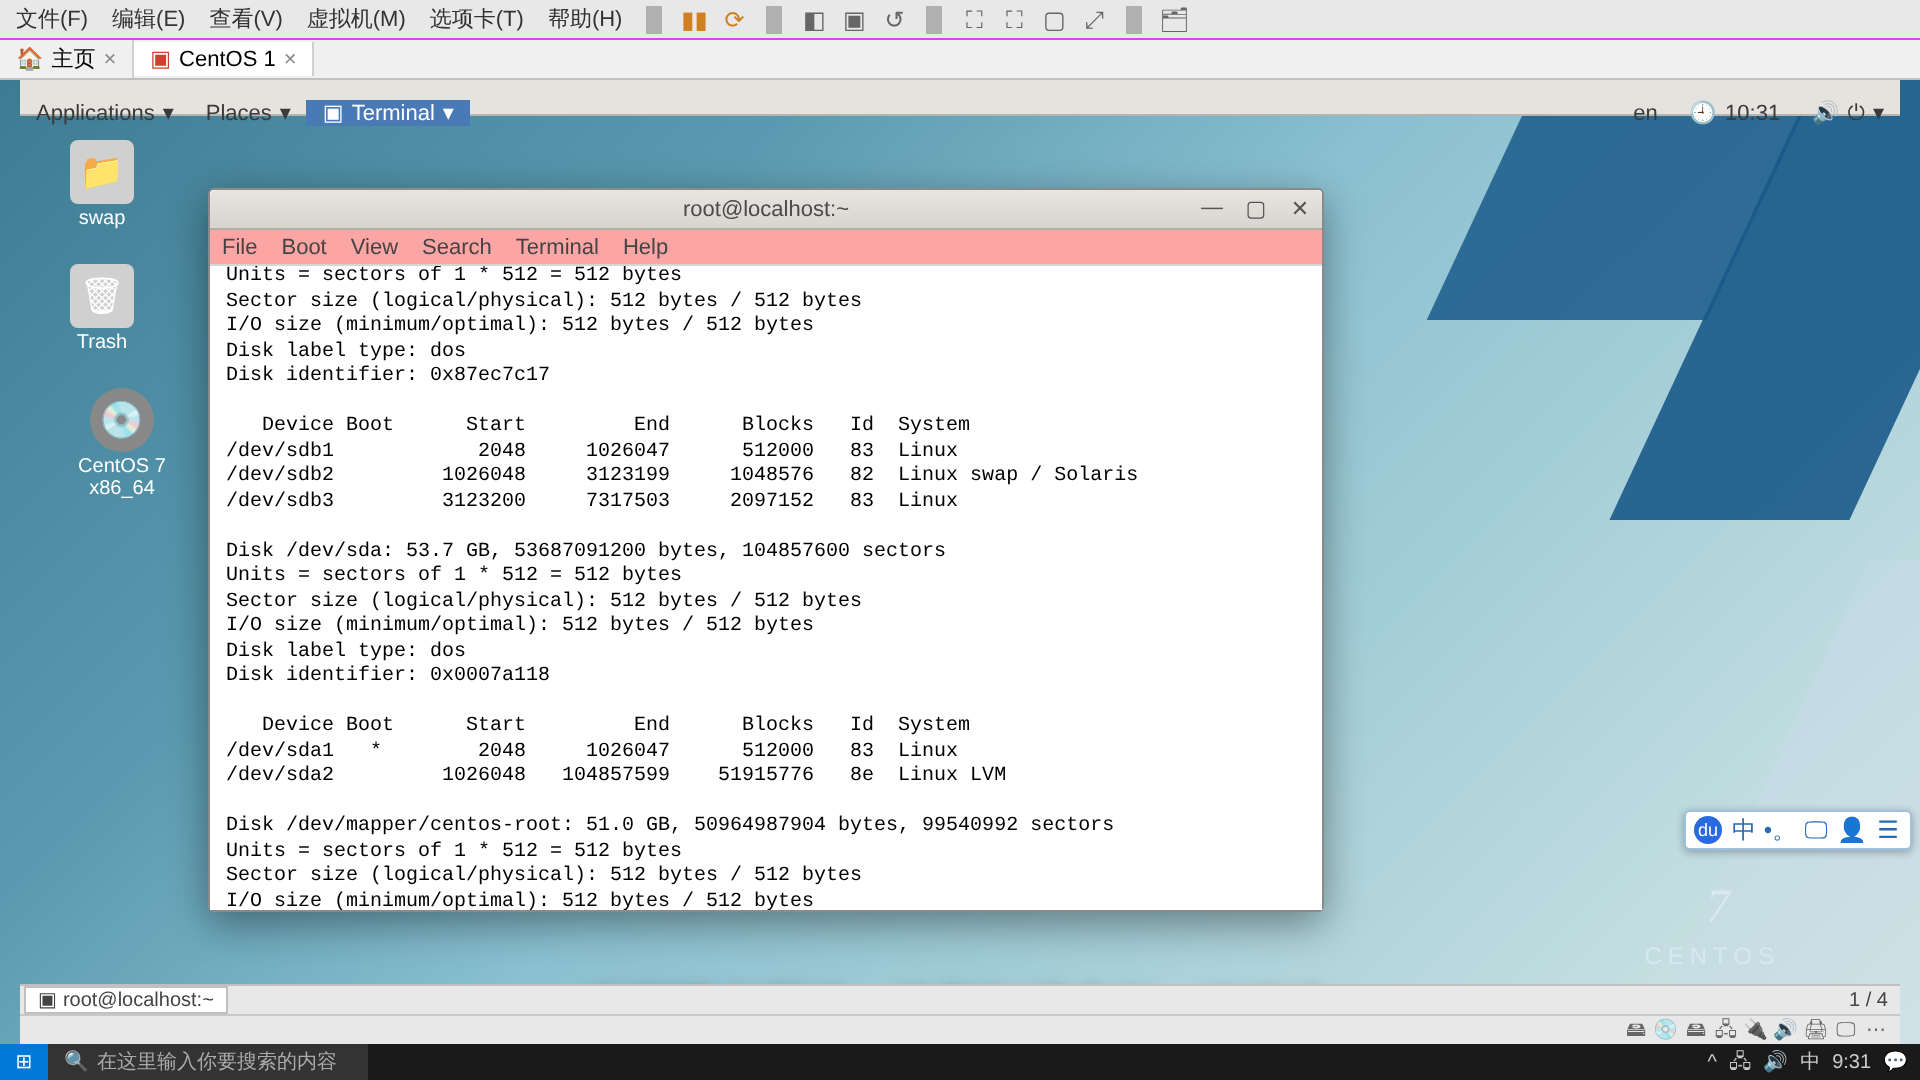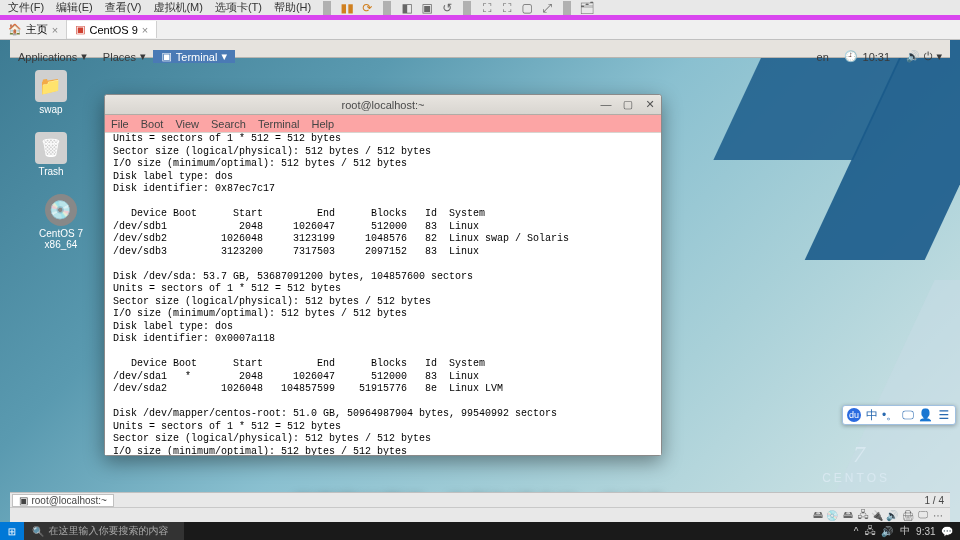--- a/index.html
+++ b/index.html
@@ -7,21 +7,21 @@
 
 
 .bg-wallpaper { position: absolute; inset: 0; background: linear-gradient(135deg, #3a7890 0%, #5a9ab0 30%, #8ac0d0 50%, #a8d0d8 70%, #d8e8e8 100%); }
 .bg-stripe1 { position: absolute; top: -40px; right: 60px; width: 140px; height: 200px; background: #1a5a8a; transform: skewX(-25deg); opacity: 0.85; }
 .bg-stripe2 { position: absolute; top: -20px; right: -30px; width: 120px; height: 280px; background: #1a5a8a; transform: skewX(-25deg); opacity: 0.9; }
 .bg-stripe3 { position: absolute; top: 280px; right: -40px; width: 140px; height: 320px; background: rgba(200,220,230,0.5); transform: skewX(-25deg); }
 .centos-logo-bg { position: absolute; bottom: 55px; right: 70px; color: #d8e8f0; font-size: 12px; letter-spacing: 3px; font-weight: 300; }
 .centos-seven { position: absolute; bottom: 72px; right: 95px; color: #d8e8f0; font-size: 24px; font-style: italic; font-family: Georgia, serif; }
 
 
-.vm-menubar { position: absolute; top: 0; left: 0; right: 0; height: 20px; background: #e8e8e8; border-bottom: 5px solid #d946ef; display: flex; align-items: center; padding: 0 4px; font-size: 11px; color: #333; gap: 4px; }
+.vm-menubar { position: absolute; top: 0; left: 0; right: 0; height: 20px; background: #e8e8e8; border-bottom: 1px solid #d946ef; display: flex; align-items: center; padding: 0 4px; font-size: 11px; color: #333; gap: 4px; }
 .vm-menubar span { padding: 0 4px; }
 .vm-sep { width: 1px; height: 14px; background: #b0b0b0; margin: 0 4px; }
 .vm-icon { width: 16px; height: 16px; display: inline-flex; align-items: center; justify-content: center; color: #666; font-size: 12px; cursor: pointer; }
 
 
 .vm-tabs { position: absolute; top: 20px; left: 0; right: 0; height: 20px; background: #f0f0f0; border-bottom: 1px solid #c0c0c0; display: flex; align-items: center; font-size: 11px; }
 .vm-tab { padding: 2px 8px; display: flex; align-items: center; gap: 4px; border-right: 1px solid #d0d0d0; }
 .vm-tab.active { background: #fff; }
 .vm-tab .close { color: #888; cursor: pointer; }
 
@@ -100,21 +100,21 @@
 </div>
 
 <div class="vm-tabs">
   <div class="vm-tab">
     <span>🏠</span>
     <span>主页</span>
     <span class="close">×</span>
   </div>
   <div class="vm-tab active">
     <span style="color:#d04030">▣</span>
-    <span>CentOS 9</span>
+    <span>CentOS 1</span>
     <span class="close">×</span>
   </div>
 </div>
 
 <div class="gnome-panel">
   <div class="item">
     <span>Applications</span>
       <span>▾</span>
   </div>
   <div class="item">

